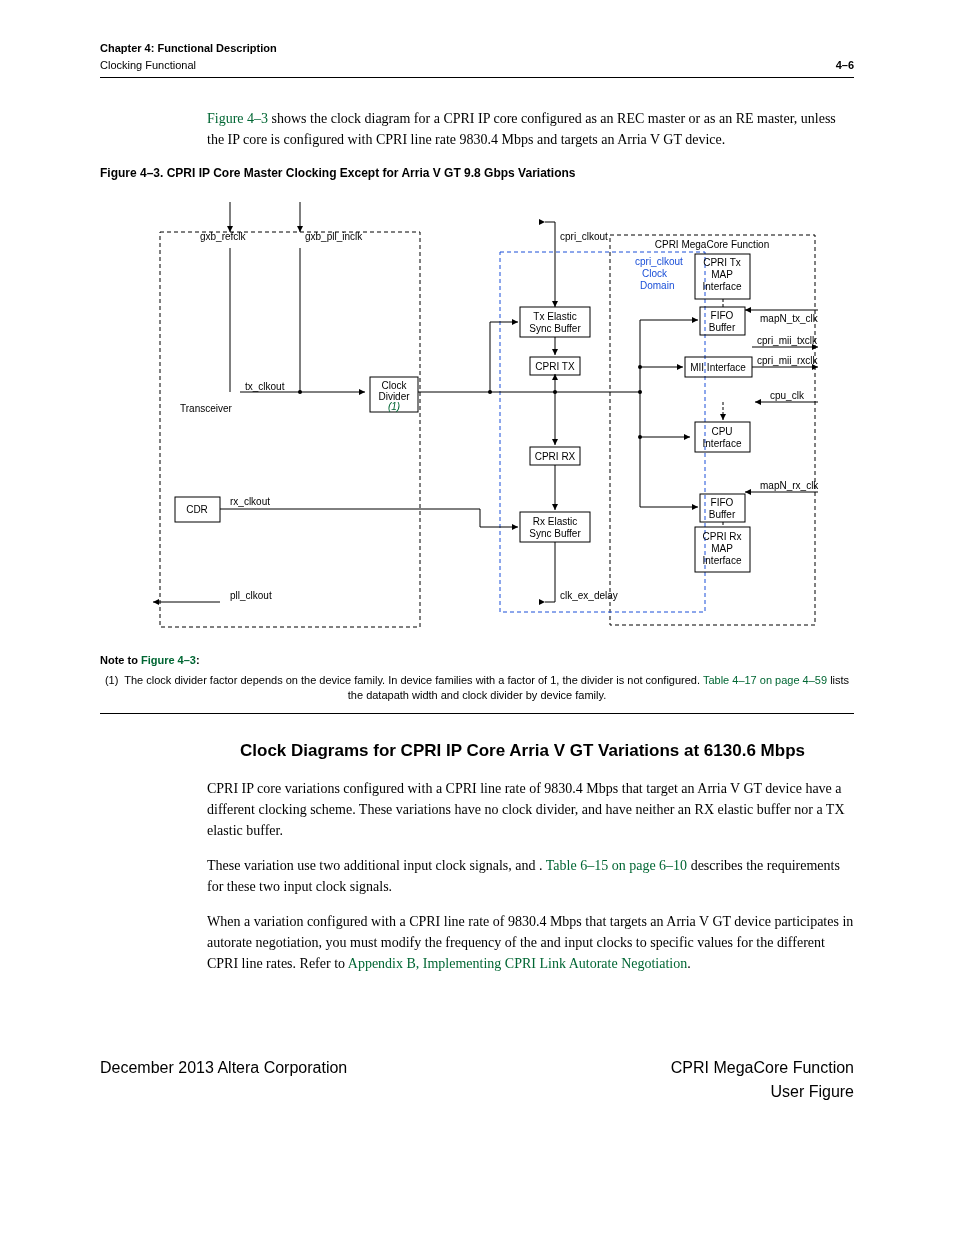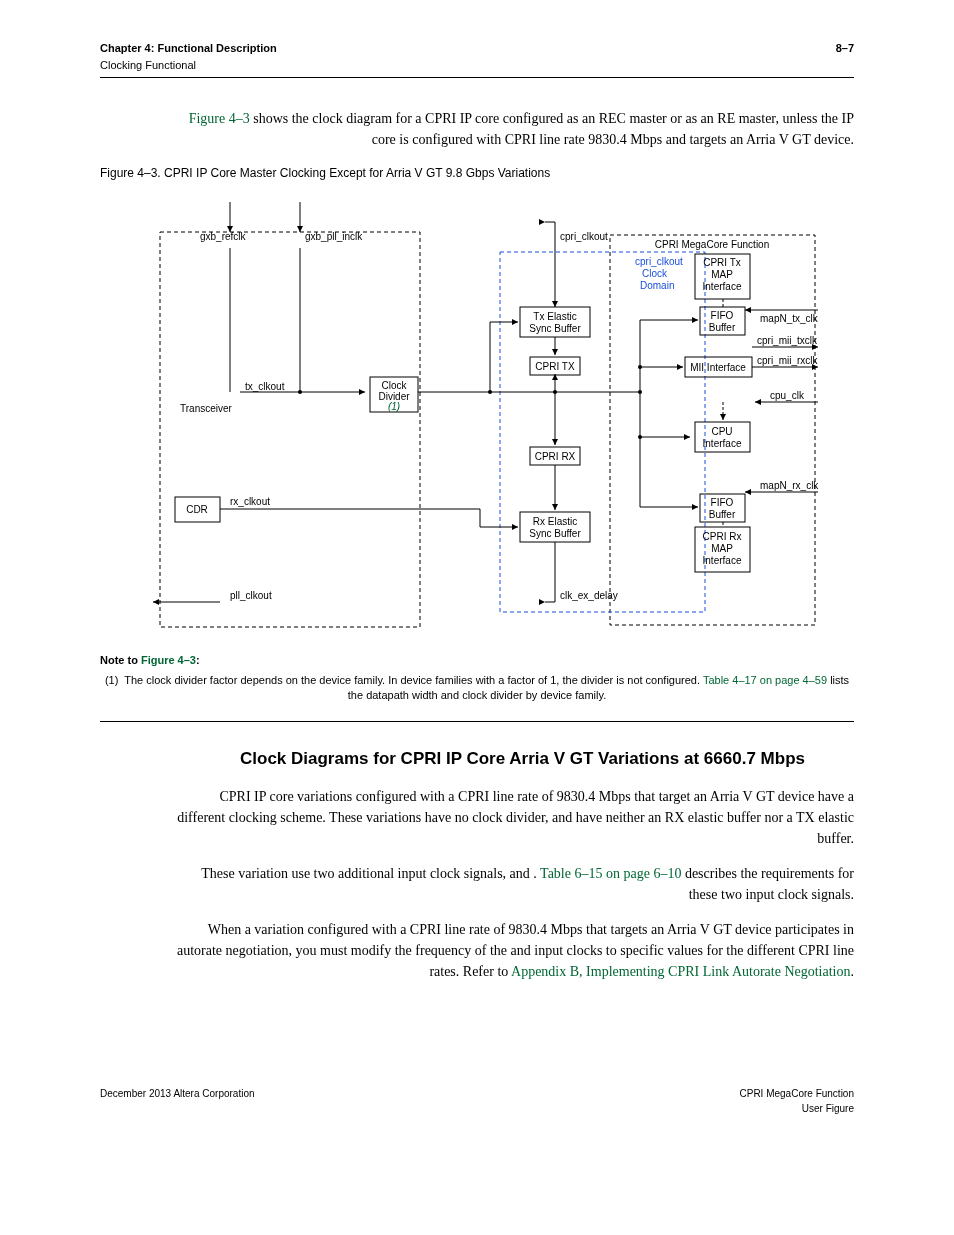--- a/index.html
+++ b/index.html
@@ -12,77 +12,77 @@
     line-height: 1.5;
   }
   .header {
     display: flex;
     justify-content: space-between;
     font-family: Arial, Helvetica, sans-serif;
     font-size: 11px;
     border-bottom: 1px solid #000;
     padding-bottom: 4px;
     margin-bottom: 30px;
+    align-items: flex-end;
   }
   .header-left { }
   .header-right { font-weight: bold; }
   .chapter-line { font-weight: bold; }
   .subchapter-line { font-weight: normal; }
   .body-text {
-    margin-left: 72px;
+    margin-left: 107px;
     margin-bottom: 14px;
-    text-align: right;
   }
   .body-text .link { color: #006633; }
   .figure-caption {
     font-family: Arial, Helvetica, sans-serif;
-    font-weight: normal;
+    font-weight: bold;
     font-size: 12px;
     margin: 4px 0 10px 0;
   }
   .diagram-wrap {
     text-align: left;
     margin: 0 0 20px 0;
   }
   svg { display: block; }
   .note-block {
     font-family: Arial, Helvetica, sans-serif;
     font-size: 11px;
     border-bottom: 1px solid #000;
-    padding-bottom: 18px;
+    padding-bottom: 10px;
     margin-bottom: 24px;
   }
   .note-title { font-weight: bold; margin-bottom: 4px; }
   .note-title .link { color: #006633; }
   .note-body { line-height: 1.4; text-align: center; }
   .note-body .link { color: #006633; }
   .section-heading {
     font-family: Arial, Helvetica, sans-serif;
     font-weight: bold;
     font-size: 17px;
     margin: 0 0 10px 140px;
   }
   .footer {
     display: flex;
     justify-content: space-between;
     font-family: Arial, Helvetica, sans-serif;
-    font-size: 10px;
-    margin-top: 104px;
+    font-size: 16px;
+    margin-top: 82px;
   }
   .footer-right { text-align: right; }
 </style>
 </head>
 <body>
 
 <div class="header">
   <div class="header-left">
     <div class="chapter-line">Chapter 4: Functional Description</div>
     <div class="subchapter-line">Clocking Functional</div>
   </div>
-  <div class="header-right">8–7</div>
+  <div class="header-right">4–6</div>
 </div>
 
 <p class="body-text">
   <span class="link">Figure 4–3</span><span> shows the clock diagram for a CPRI IP core configured as an REC master or as an RE master, unless the IP core is configured with CPRI line rate 9830.4 Mbps and targets an Arria V GT device.</span>
 </p>
 
 <div class="figure-caption">Figure 4–3. CPRI IP Core Master Clocking Except for Arria V GT 9.8 Gbps Variations</div>
 
 <div class="diagram-wrap">
 <svg width="720" height="440" viewBox="0 0 720 440" font-family="Arial, Helvetica, sans-serif" font-size="10">
@@ -227,21 +227,21 @@
 <div class="note-block">
   <div class="note-title">
     <span>Note to </span><span class="link">Figure 4–3</span><span>:</span>
   </div>
   <div class="note-body">
     <span>(1)</span>&nbsp;
     <span>The clock divider factor depends on the device family. In device families with a factor of 1, the divider is not configured. </span><span class="link">Table 4–17 on page 4–59</span><span> lists the datapath width and clock divider by device family.</span>
   </div>
 </div>
 
-<h2 class="section-heading">Clock Diagrams for CPRI IP Core Arria V GT Variations at 6660.7 Mbps</h2>
+<h2 class="section-heading">Clock Diagrams for CPRI IP Core Arria V GT Variations at 6130.6 Mbps</h2>
 
 <p class="body-text">CPRI IP core variations configured with a CPRI line rate of 9830.4 Mbps that target an Arria V GT device have a different clocking scheme. These variations have no clock divider, and have neither an RX elastic buffer nor a TX elastic buffer.</p>
 
 <p class="body-text">
   <span>These variation use two additional input clock signals, </span><span> and </span><span>. </span><span class="link">Table 6–15 on page 6–10</span><span> describes the requirements for these two input clock signals.</span>
 </p>
 
 <p class="body-text">
   <span>When a variation configured with a CPRI line rate of 9830.4 Mbps that targets an Arria V GT device participates in autorate negotiation, you must modify the frequency of the </span><span> and </span><span> input clocks to specific values for the different CPRI line rates. Refer to </span><span class="link">Appendix B, Implementing CPRI Link Autorate Negotiation</span><span>.</span>
 </p>

